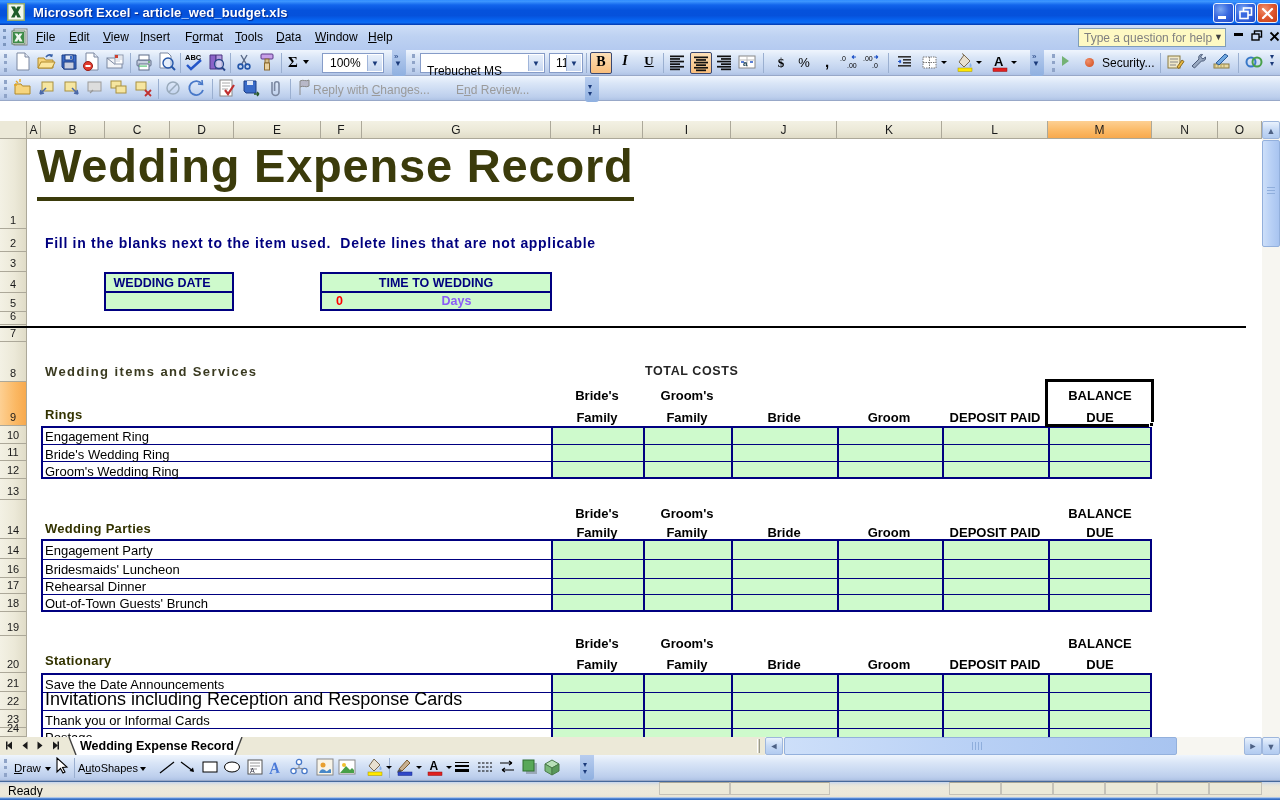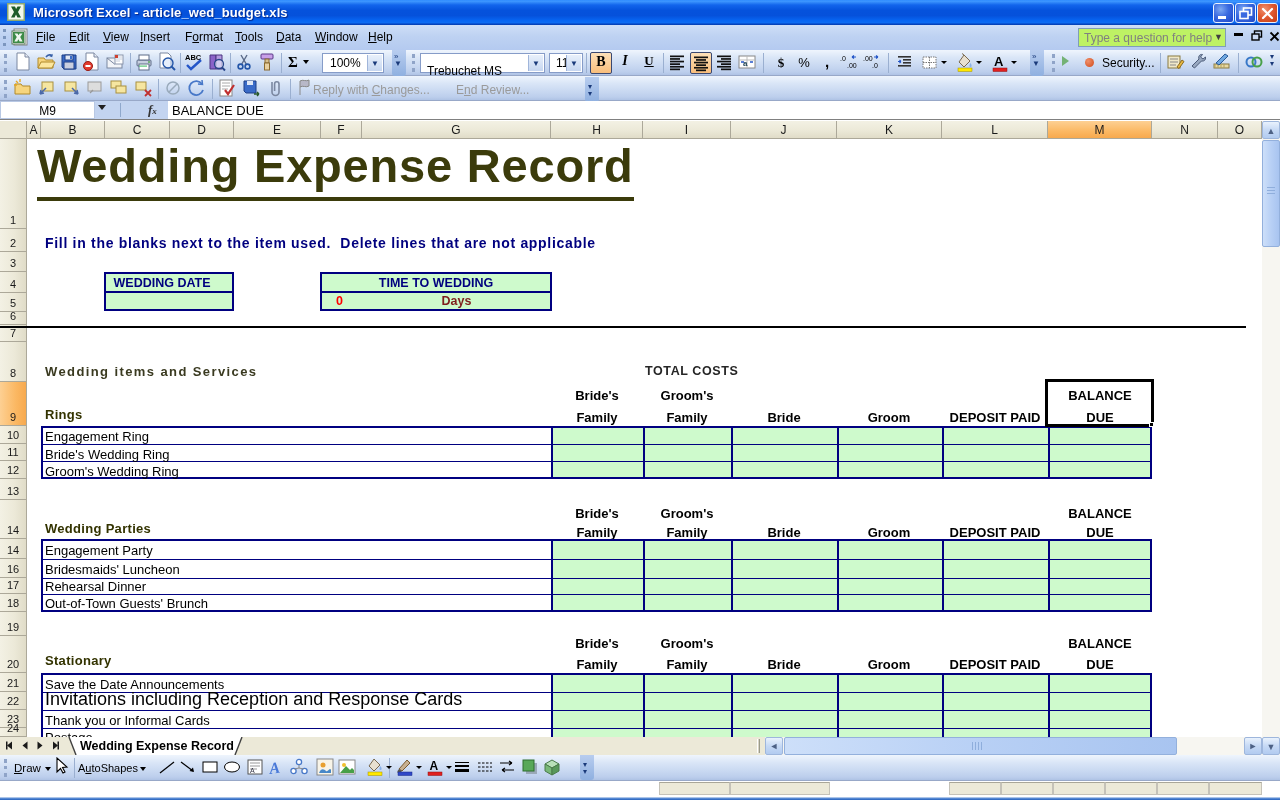--- a/index.html
+++ b/index.html
@@ -13,21 +13,21 @@
 .winbtn { top:3px; width:21px; height:20px; border-radius:3px; border:1px solid #eaf3ff; }
 .winbtn.min,.winbtn.max { background:radial-gradient(circle at 35% 30%,#7da8f2 0%,#3a6ae0 45%,#1e46c8 100%); }
 .winbtn.close { background:radial-gradient(circle at 35% 30%,#f0926f 0%,#e15b32 45%,#c13a14 100%); }
 .winbtn span { position:absolute; color:#fff; font-weight:bold; }
 #xlicon { left:7px; top:3px; width:18px; height:18px; }
 
 
 #menubar { left:0; top:25px; width:1280px; height:25px; background:linear-gradient(180deg,#CFDEF7 0%,#BED2F2 45%,#B4CAF0 100%); }
 .menuitem { top:30px; font-size:12px; color:#000; }
 .menuitem u { text-decoration:underline; }
-#qbox { left:1078px; top:28px; width:148px; height:19px; background:#bef264; border:1px solid #7F9DB9; color:#808080; font-size:12px; padding:2px 0 0 5px; }
+#qbox { left:1078px; top:28px; width:148px; height:19px; background:#fef9c3; border:1px solid #7F9DB9; color:#808080; font-size:12px; padding:2px 0 0 5px; }
 #qbox .dd { position:absolute; right:2px; top:3px; color:#404040; font-size:9px; }
 #toolbar1 { left:0; top:50px; width:1280px; height:26px; border-bottom:1px solid #98A8C8; background:linear-gradient(180deg,#EFF5FD 0%,#DAE6F7 30%,#C8D8F1 65%,#BCCEEC 88%,#AFC3E5 100%); }
 #toolbar2 { left:0; top:76px; width:1280px; height:25px; border-bottom:1px solid #98A8C8; background:linear-gradient(180deg,#EFF5FD 0%,#DAE6F7 30%,#C8D8F1 65%,#BCCEEC 88%,#AFC3E5 100%); }
 .combo { background:#fff; border:1px solid #869CC8; font-size:12px; color:#000; }
 .combo .dd { position:absolute; right:1px; top:1px; bottom:1px; width:15px; background:linear-gradient(180deg,#E8F0FB,#C6D6F0); border-left:1px solid #A0B5DA; text-align:center; font-size:8px; color:#1a3a7a; padding-top:4px; }
 svg { display:block; }
 
 
 #fbar { left:0; top:101px; width:1280px; height:19px; background:#fff; border-bottom:1px solid #808080; }
 #fbar .bluepart { position:absolute; left:0; top:0; width:168px; height:18px; background:#C3D4F0; }
@@ -421,28 +421,20 @@
         <svg width="16" height="20" viewBox="0 0 16 20">
           <path d="M4 17 V3 M4 3 c3 -2 6 1 9 -1 l0 6 c-3 2 -6 -1 -9 1" fill="#b8b8c8" stroke="#888"></path>
         </svg>
       </div>
 <div style="position:absolute;left:313px;top:83px;font-size:12px;color:#9a9a9a;white-space:nowrap;">Reply with <u>C</u>hanges...</div>
 <div style="position:absolute;left:456px;top:83px;font-size:12px;color:#9a9a9a;white-space:nowrap;">E<u>n</u>d Review...</div>
 <div style="position:absolute;left:585px;top:77px;width:14px;height:25px;background:linear-gradient(180deg,#b8cdef,#8fb0e0);border-radius:0 0 3px 3px;"></div>
 <div style="position:absolute;left:588px;top:83px;font-size:8px;color:#1a3a7a;line-height:7px;">▾<br>▾</div>
     </div>
 
-  <div class="abs" id="fbar">
-    <div class="bluepart"></div>
-    <div id="namebox">M9</div>
-    <div style="position:absolute;left:98px;top:4px;width:0;height:0;border-left:4px solid transparent;border-right:4px solid transparent;border-top:5px solid #202020;"></div>
-    <div style="position:absolute;left:120px;top:2px;width:1px;height:14px;background:#8fa8cc;"></div>
-    <div id="fx">f<span style="font-size:9px;">x</span></div>
-    <div id="ftext">BALANCE DUE</div>
-  </div>
 
   <div class="abs" id="sheet">
     <div id="corner"></div>
     <div id="colhdrs">
         <div class="chdr" style="left:27px;width:14px;">A</div>
 <div class="chdr" style="left:41px;width:64px;">B</div>
 <div class="chdr" style="left:105px;width:65px;">C</div>
 <div class="chdr" style="left:170px;width:64px;">D</div>
 <div class="chdr" style="left:234px;width:87px;">E</div>
 <div class="chdr" style="left:321px;width:41px;">F</div>
@@ -486,21 +478,21 @@
         <div class="t" style="left:37px;top:17px;font-size:47px;font-weight:bold;color:#3B3B0B;letter-spacing:0.8px;">Wedding Expense Record</div>
     <div class="abs" style="left:37px;top:76px;width:597px;height:4px;background:#3B3B0B;position:absolute;"></div>
     <div class="t" style="left:45px;top:114px;font-size:14px;font-weight:bold;color:#00007F;letter-spacing:0.7px;">Fill in the blanks next to the item used.&nbsp; Delete lines that are not applicable</div>
     <div class="abs" style="position:absolute;left:104px;top:151px;width:130px;height:39px;background:#CEFACC;border:2px solid #000080;"></div>
     <div class="abs" style="position:absolute;left:106px;top:170px;width:126px;height:2px;background:#000080;"></div>
     <div class="t" style="left:104px;top:155px;width:116px;text-align:center;font-size:12.5px;font-weight:bold;color:#00007F;">WEDDING DATE</div>
     <div class="abs" style="position:absolute;left:320px;top:151px;width:232px;height:39px;background:#CEFACC;border:2px solid #000080;"></div>
     <div class="abs" style="position:absolute;left:322px;top:170px;width:228px;height:2px;background:#000080;"></div>
     <div class="t" style="left:320px;top:155px;width:232px;text-align:center;font-size:12.5px;font-weight:bold;color:#00007F;">TIME TO WEDDING</div>
     <div class="t" style="left:336px;top:173px;font-size:12.5px;font-weight:bold;color:#FF0000;">0</div>
-    <div class="t" style="left:362px;top:173px;width:189px;text-align:center;font-size:12.5px;font-weight:bold;color:#7f1d1d;">Days</div>
+    <div class="t" style="left:362px;top:173px;width:189px;text-align:center;font-size:12.5px;font-weight:bold;color:#8b5cf6;">Days</div>
     <div class="abs" style="position:absolute;left:0px;top:205px;width:1246px;height:2px;background:#000;"></div>
     <div class="t" style="left:45px;top:243px;font-size:13px;font-weight:bold;color:#3A3A20;letter-spacing:1.4px;">Wedding items and Services</div>
     <div class="t" style="left:645px;top:243px;font-size:12.5px;font-weight:bold;color:#262626;letter-spacing:0.6px;">TOTAL COSTS</div>
     <div class="t" style="left:537px;top:267px;width:120px;text-align:center;font-size:13px;font-weight:bold;color:#000;">Bride's</div>
         <div class="t" style="left:537px;top:289px;width:120px;text-align:center;font-size:13px;font-weight:bold;color:#000;">Family</div>
         <div class="t" style="left:627px;top:267px;width:120px;text-align:center;font-size:13px;font-weight:bold;color:#000;">Groom's</div>
         <div class="t" style="left:627px;top:289px;width:120px;text-align:center;font-size:13px;font-weight:bold;color:#000;">Family</div>
         <div class="t" style="left:724px;top:289px;width:120px;text-align:center;font-size:13px;font-weight:bold;color:#000;">Bride</div>
         <div class="t" style="left:829px;top:289px;width:120px;text-align:center;font-size:13px;font-weight:bold;color:#000;">Groom</div>
         <div class="t" style="left:935px;top:289px;width:120px;text-align:center;font-size:13px;font-weight:bold;color:#000;">DEPOSIT PAID</div>
@@ -740,20 +732,23 @@
         <svg width="20" height="20" viewBox="0 0 20 20">
           <path d="M3 7 L10 3 L17 7 L10 11 Z" fill="#b8e0b8" stroke="#4a7a4a"></path>
           <path d="M3 7 V14 L10 18 V11 Z" fill="#78b878" stroke="#4a7a4a"></path>
           <path d="M17 7 V14 L10 18 V11 Z" fill="#58985a" stroke="#4a7a4a"></path>
         </svg>
       </div>
 <div style="position:absolute;left:580px;top:755px;width:14px;height:25px;background:linear-gradient(180deg,#b8cdef,#8fb0e0);border-radius:0 0 3px 3px;"></div>
 <div style="position:absolute;left:583px;top:761px;font-size:8px;color:#1a3a7a;line-height:7px;">▾<br>▾</div>
     </div>
 
+  <div class="abs" id="statusbar">
+    <div style="position:absolute;left:8px;top:2px;font-size:12px;color:#000;">Ready</div>
+  </div>
   <div class="pane" style="left:659px;width:71px;"></div>
   <div class="pane" style="left:730px;width:100px;"></div>
   <div class="pane" style="left:949px;width:52px;"></div>
   <div class="pane" style="left:1001px;width:52px;"></div>
   <div class="pane" style="left:1053px;width:52px;"></div>
   <div class="pane" style="left:1105px;width:52px;"></div>
   <div class="pane" style="left:1157px;width:52px;"></div>
   <div class="pane" style="left:1209px;width:53px;"></div>
   <div class="abs" id="bluestrip"></div>
 

